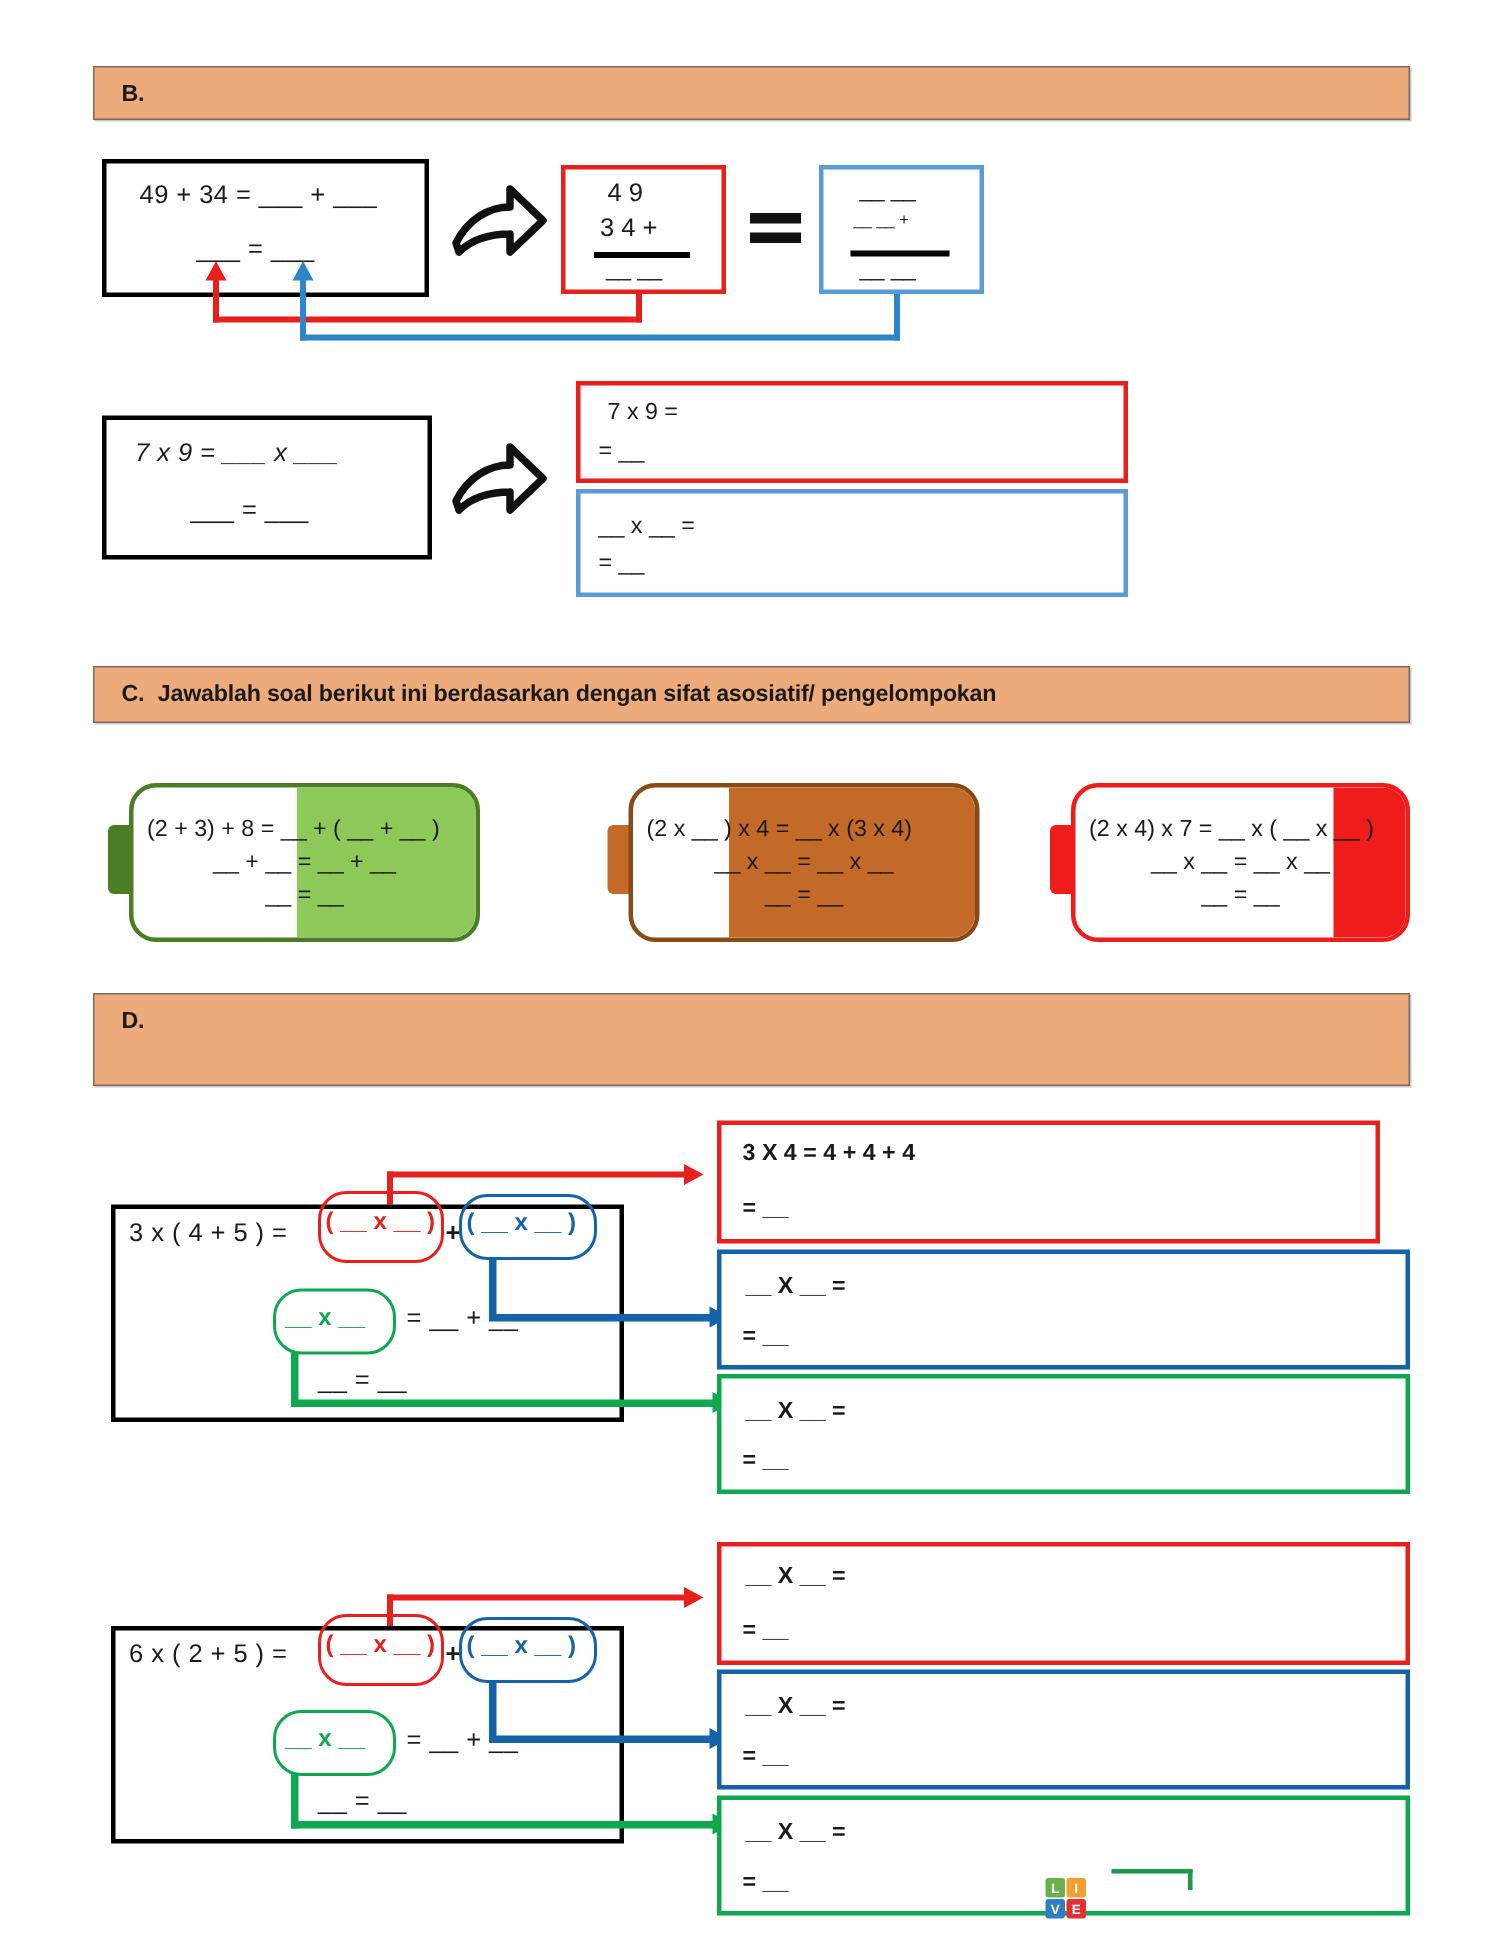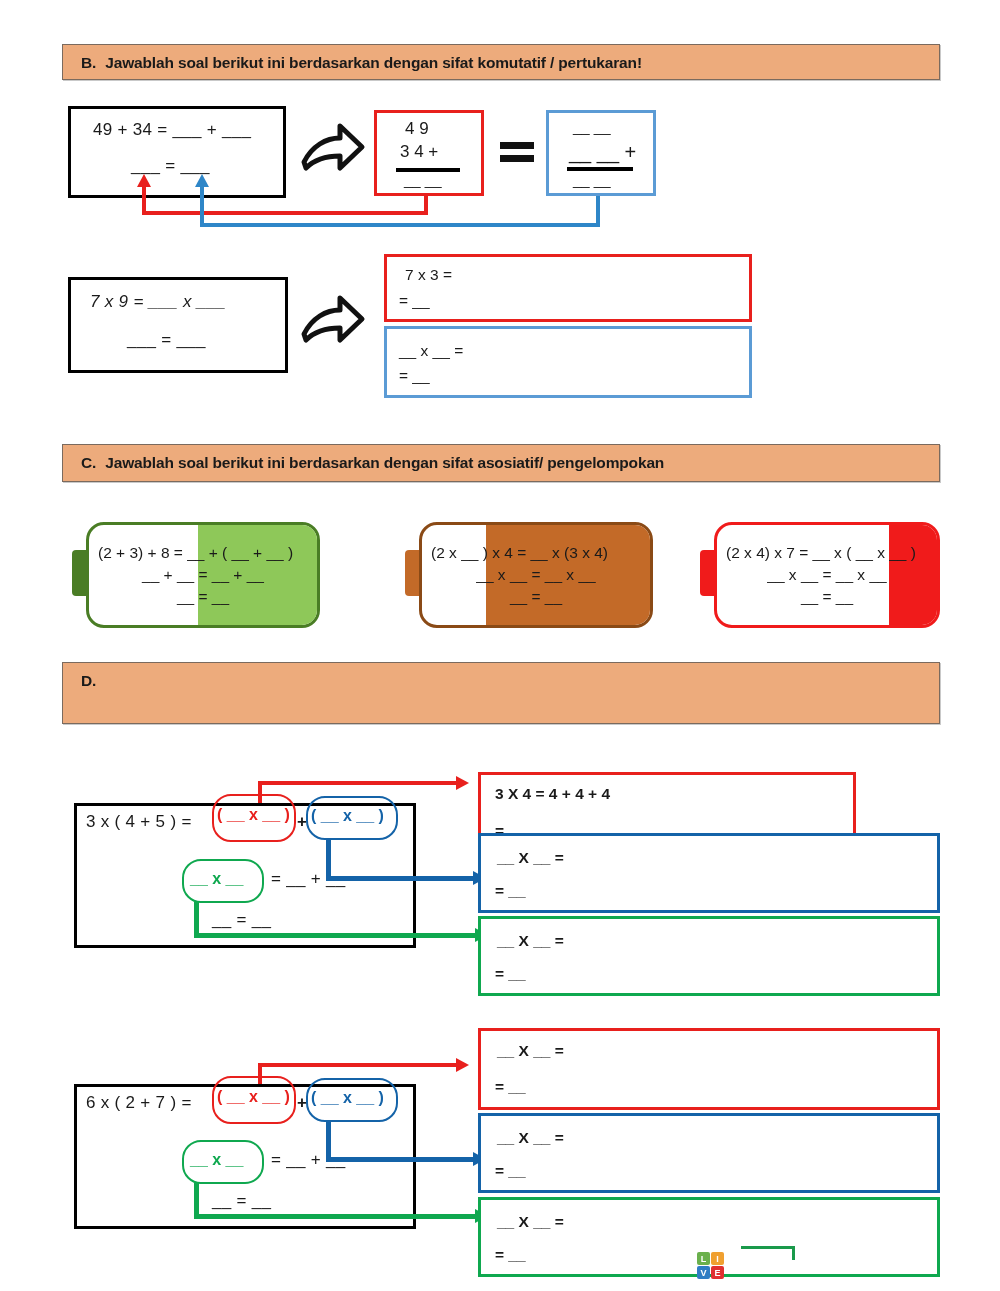--- a/index.html
+++ b/index.html
@@ -93,21 +93,20 @@
   .logo .tick{ position:absolute; left:44px; top:-6px; width:54px; height:14px;
                border-top:3px solid #1a9a4b; border-right:3px solid #1a9a4b; }
 </style>
 </head>
 <body>
 
 <div class="page">
 
   <div class="sec-header" style="left:62px; top:44px; width:878px; height:36px;">
     <span class="letter">B.</span>
-    <span class="txt">Jawablah soal berikut ini berdasarkan dengan sifat komutatif / pertukaran!</span>
   </div>
 
   <div class="box box-black" style="left:68px; top:106px; width:218px; height:92px;">
     <div class="eq" style="position:absolute; left:22px; top:11px;">49 + 34 = ___ + ___</div>
     <div class="eq" style="position:absolute; left:60px; top:47px;">___ = ___</div>
   </div>
 
   <div class="swoosh" style="left:296px; top:116px;">
     <svg width="72" height="68" viewBox="0 0 72 68">
       <path d="M8 46 C16 30 30 22 44 22 L44 10 L66 31 L44 52 L44 40 C30 40 18 44 10 52 Z" fill="none" stroke="#111" stroke-width="5" stroke-linejoin="round" stroke-linecap="round"></path>
@@ -121,21 +120,21 @@
     <div class="vsum" style="left:27px; top:58px; font-size:15px;">__  __</div>
   </div>
 
   <div style="position:absolute; left:500px; top:142px;">
     <div style="width:34px;height:7px;background:#111;"></div>
     <div style="width:34px;height:7px;background:#111;margin-top:6px;"></div>
   </div>
 
   <div class="box box-lblue" style="left:546px; top:110px; width:110px; height:86px;">
     <div class="vsum" style="left:24px; top:5px; font-size:15px;">__  __</div>
-    <div class="vsum" style="left:20px; top:28px; font-size:20px;">__  __  +</div>
+    <div class="vsum" style="left:20px; top:28px; font-size:11px;">__  __  +</div>
     <div class="rule" style="left:18px; top:54px; width:66px; height:4px;"></div>
     <div class="vsum" style="left:24px; top:58px; font-size:15px;">__  __</div>
   </div>
 
   <div class="seg" style="left:424px; top:196px; width:4px; height:19px; background:#e8201d;"></div>
   <div class="seg" style="left:142px; top:211px; width:286px; height:4px; background:#e8201d;"></div>
   <div class="seg" style="left:142px; top:186px; width:4px; height:29px; background:#e8201d;"></div>
   <div class="arrow-up" style="left:137px; top:174px; border-bottom:13px solid #e8201d;"></div>
 
   <div class="seg" style="left:596px; top:196px; width:4px; height:31px; background:#2e86c8;"></div>
@@ -148,21 +147,21 @@
     <div class="eq" style="position:absolute; left:56px; top:50px;">___ = ___</div>
   </div>
 
   <div class="swoosh" style="left:296px; top:288px;">
     <svg width="72" height="68" viewBox="0 0 72 68">
       <path d="M8 46 C16 30 30 22 44 22 L44 10 L66 31 L44 52 L44 40 C30 40 18 44 10 52 Z" fill="none" stroke="#111" stroke-width="5" stroke-linejoin="round" stroke-linecap="round"></path>
     </svg>
   </div>
 
   <div class="box box-red" style="left:384px; top:254px; width:368px; height:68px;">
-    <div class="eq-sm" style="position:absolute; left:18px; top:9px;">7 x 3 =</div>
+    <div class="eq-sm" style="position:absolute; left:18px; top:9px;">7 x 9 =</div>
     <div class="eq-sm" style="position:absolute; left:12px; top:35px;">= __</div>
   </div>
 
   <div class="box box-lblue" style="left:384px; top:326px; width:368px; height:72px;">
     <div class="eq-sm" style="position:absolute; left:12px; top:13px;">__ x __ =</div>
     <div class="eq-sm" style="position:absolute; left:12px; top:38px;">= __</div>
   </div>
 
   <div class="sec-header" style="left:62px; top:444px; width:878px; height:38px;">
     <span class="letter">C.</span>
@@ -237,21 +236,21 @@
   <div class="eq" style="position:absolute; left:212px; top:910px;">__ = __</div>
 
   <div class="seg" style="left:326px; top:840px; width:5px; height:40px; background:#1463a8;"></div>
   <div class="seg" style="left:326px; top:876px; width:150px; height:5px; background:#1463a8;"></div>
   <div class="arrow-right" style="left:473px; top:871px; border-left:13px solid #1463a8;"></div>
 
   <div class="seg" style="left:194px; top:902px; width:5px; height:36px; background:#0fa84f;"></div>
   <div class="seg" style="left:194px; top:933px; width:284px; height:5px; background:#0fa84f;"></div>
   <div class="arrow-right" style="left:475px; top:928px; border-left:13px solid #0fa84f;"></div>
 
-  <div class="box box-red" style="left:478px; top:772px; width:378px; height:82px;">
+  <div class="box box-red" style="left:478px; top:747px; width:442px; height:82px;">
     <div class="eq-sm" style="position:absolute; left:14px; top:10px; font-weight:bold;">3 X 4 = 4 + 4 + 4</div>
     <div class="eq-sm" style="position:absolute; left:14px; top:47px; font-weight:bold;">= __</div>
   </div>
 
   <div class="box box-dblue" style="left:478px; top:833px; width:462px; height:80px;">
     <div class="eq-sm" style="position:absolute; left:16px; top:13px; font-weight:bold;">__ X __ =</div>
     <div class="eq-sm" style="position:absolute; left:14px; top:46px; font-weight:bold;">= __</div>
   </div>
 
   <div class="box box-green" style="left:478px; top:916px; width:462px; height:80px;">
@@ -259,21 +258,21 @@
     <div class="eq-sm" style="position:absolute; left:14px; top:46px; font-weight:bold;">= __</div>
   </div>
 
   <div class="seg" style="left:258px; top:1063px; width:4px; height:24px; background:#e8201d;"></div>
   <div class="seg" style="left:258px; top:1063px; width:200px; height:4px; background:#e8201d;"></div>
   <div class="arrow-right" style="left:456px; top:1058px; border-left:13px solid #e8201d;"></div>
 
   <div class="box box-black" style="left:74px; top:1084px; width:342px; height:145px;">
   </div>
 
-  <div class="eq" style="position:absolute; left:86px; top:1093px; font-size:17px;">6 x ( 2 + 7 ) =</div>
+  <div class="eq" style="position:absolute; left:86px; top:1093px; font-size:17px;">6 x ( 2 + 5 ) =</div>
 
   <div class="inline-box box-red" style="left:212px; top:1076px; width:84px; height:48px; border-width:2px;">
     <div style="position:absolute; left:3px; top:10px; font-size:16px; font-weight:bold; color:#e8201d; white-space:nowrap;">( __ x __ )</div>
   </div>
   <div style="position:absolute; left:297px; top:1093px; font-size:17px; font-weight:bold;">+</div>
   <div class="inline-box box-dblue" style="left:306px; top:1078px; width:92px; height:44px; border-width:2px;">
     <div style="position:absolute; left:3px; top:9px; font-size:16px; font-weight:bold; color:#1463a8; white-space:nowrap;">( __ x __ )</div>
   </div>
 
   <div class="inline-box box-green" style="left:182px; top:1140px; width:82px; height:44px; border-width:2px;">

